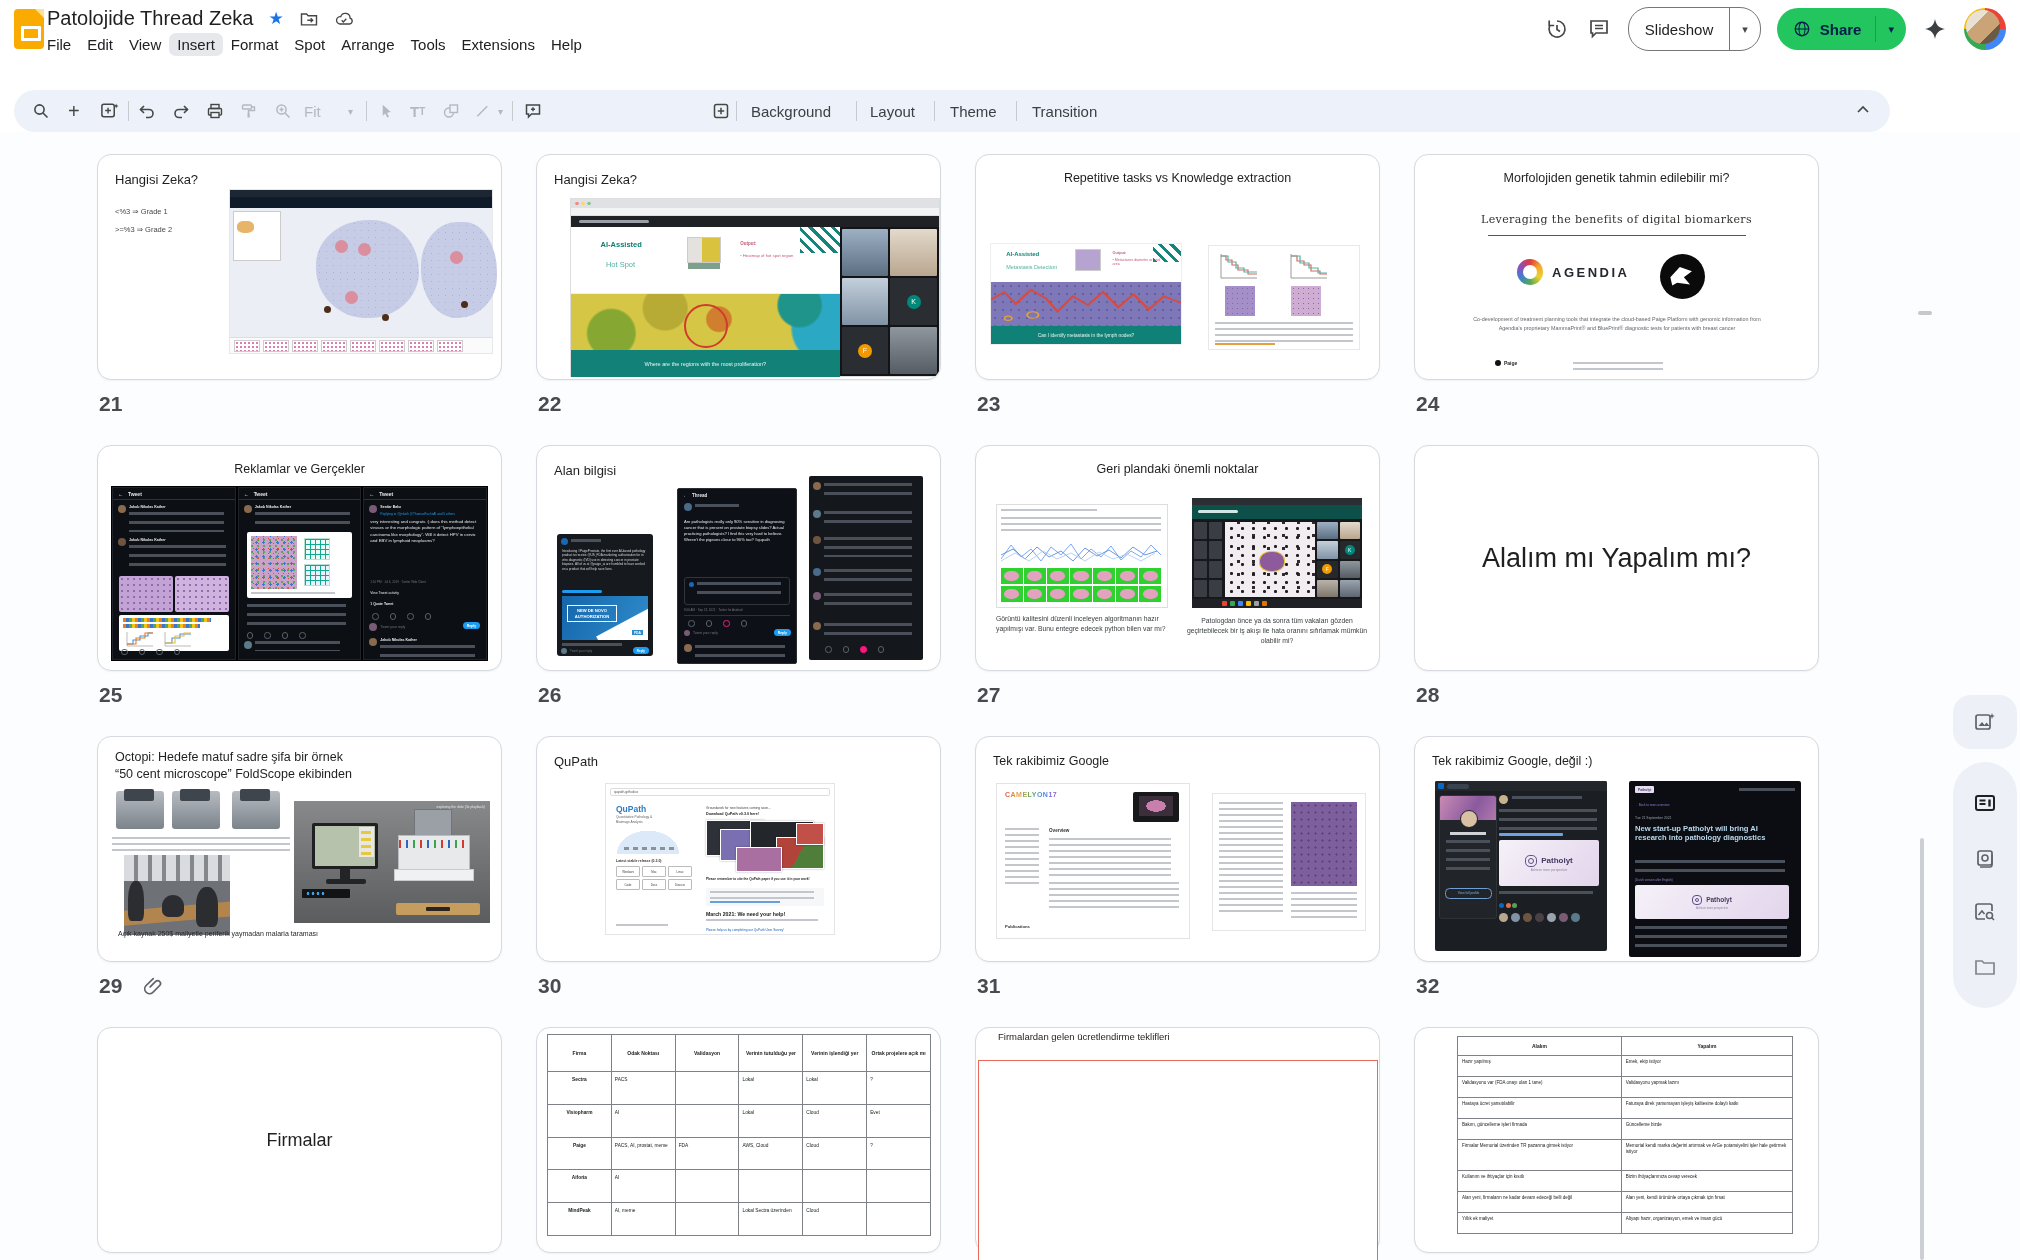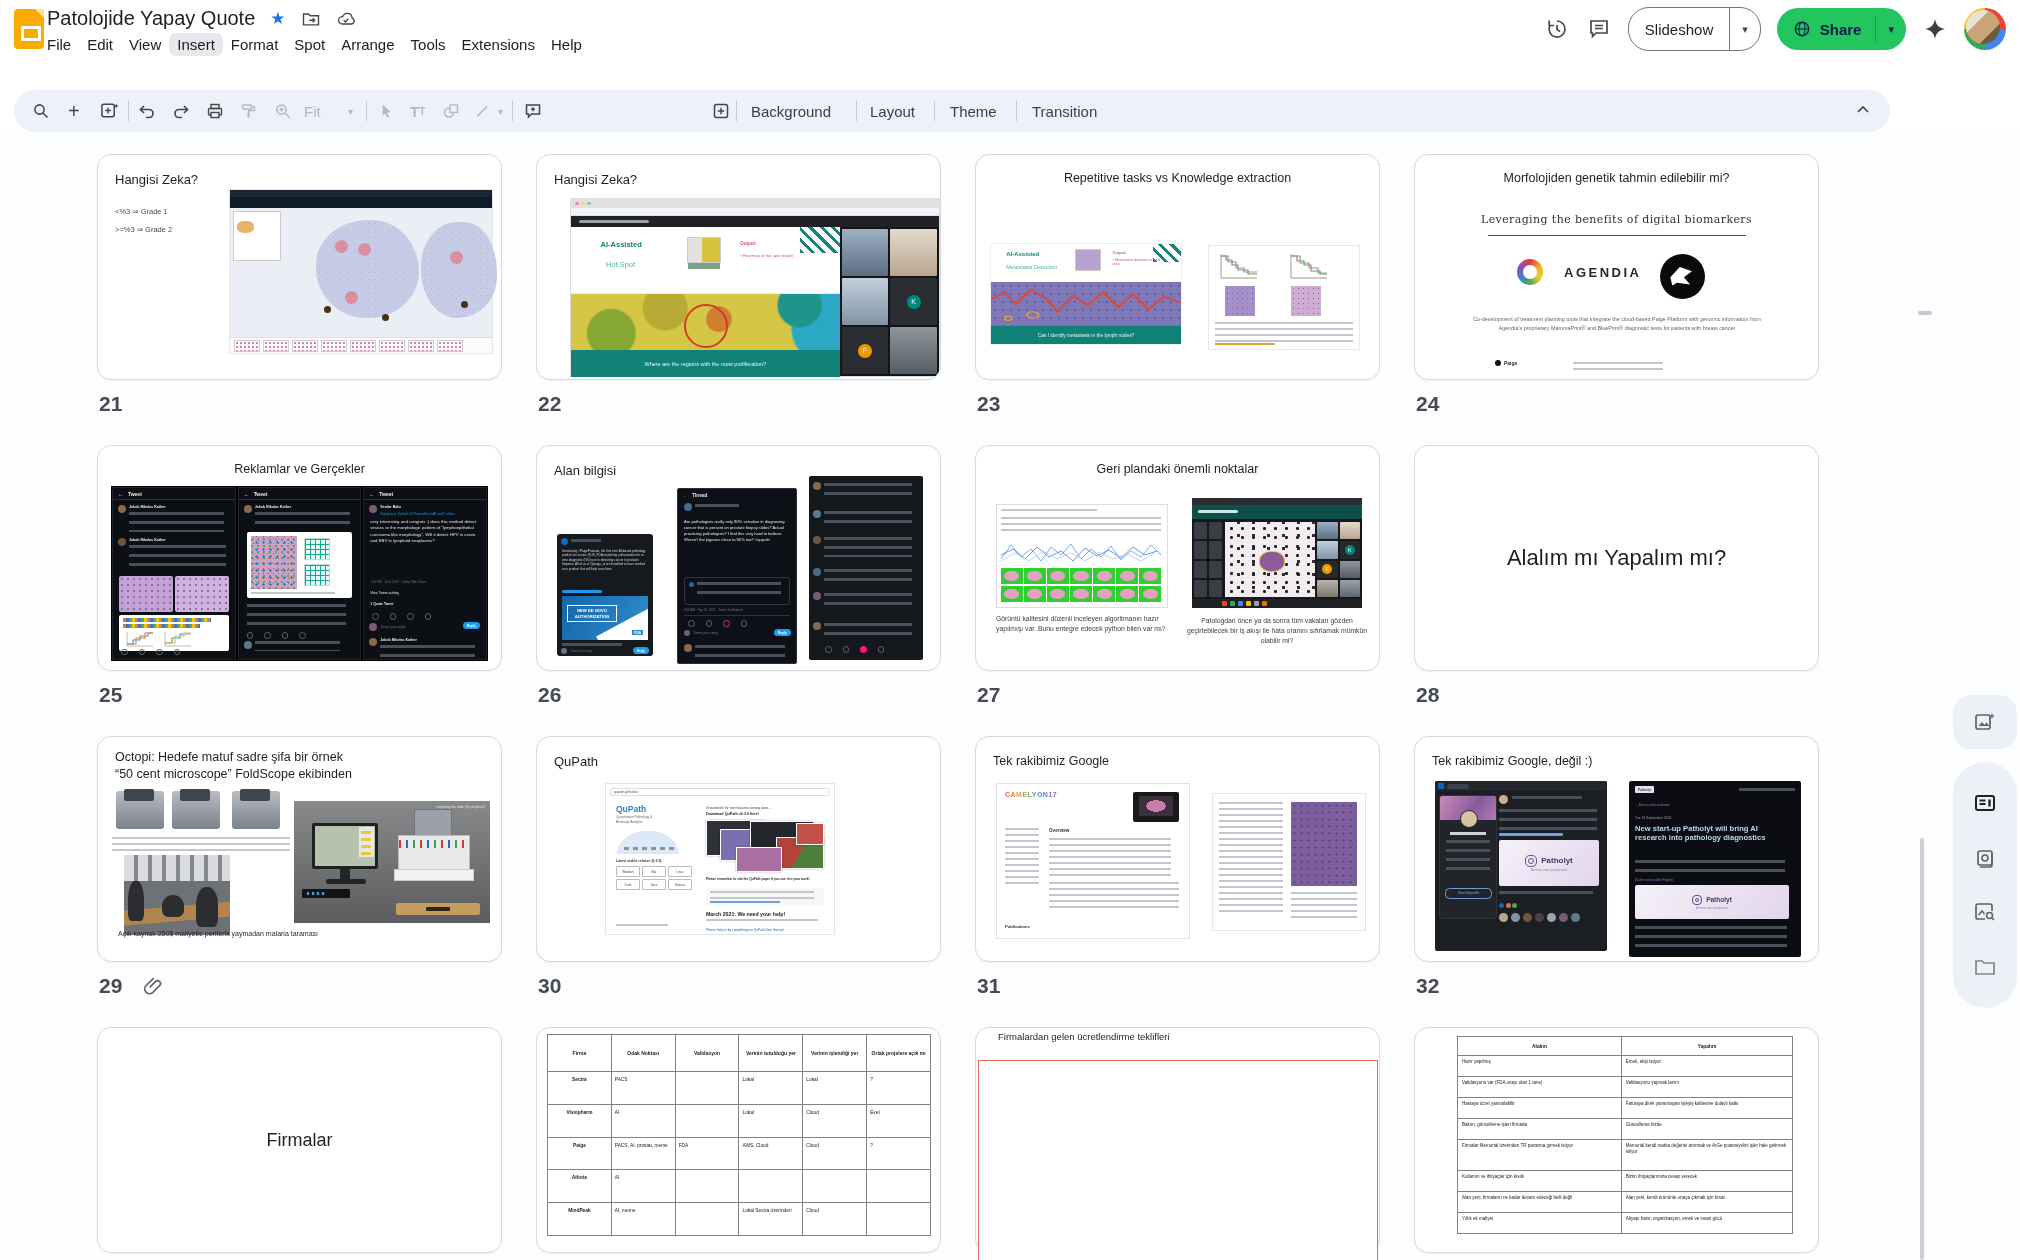--- a/index.html
+++ b/index.html
@@ -115,21 +115,21 @@
   .s23white{height:38%;position:relative;background:#fff}
   .s23purp{height:44%;position:relative;background:#7f78b8;background-image:radial-gradient(#665ea2 18%,transparent 19%);background-size:8px 8px}
   .s23band{height:18%;background:#0f8177;color:#e8f4f2;font-size:4.8px;display:flex;align-items:center;justify-content:center}
   .sqsvg{position:absolute;inset:0;width:100%;height:100%}
   .s23r{position:absolute;left:232px;top:90px;width:150px;height:103px;border:.5px solid #e8e8ea;background:#fff}
   .hsq{position:absolute;width:30px;height:30px;background-image:radial-gradient(#7c6aa0 20%,transparent 21%);background-size:5px 5px}
 
   
   .s24sub{position:absolute;left:0;top:58px;width:100%;text-align:center;font-family:"DejaVu Serif","Liberation Serif",serif;font-size:11px;color:#33312e;letter-spacing:.4px}
   .s24rule{position:absolute;left:73px;top:80px;width:258px;height:1px;background:#5a5752}
-  .aggrp{position:absolute;left:102px;top:104px;display:flex;align-items:center;gap:21px}
+  .aggrp{position:absolute;left:102px;top:104px;display:flex;align-items:center;gap:9px}
   .agicon{width:26px;height:26px;border-radius:50%;background:conic-gradient(#e23b3b,#f4a92c,#ead32b,#52a85a,#3f7fd1,#8e4fb8,#e23b3b);position:relative}
   .agicon:after{content:"";position:absolute;inset:6px;background:#fff;border-radius:50%}
   .agtext{font-size:13px;font-weight:bold;letter-spacing:2.5px;color:#23272f}
   .paigec{position:absolute;left:245px;top:99px;width:45px;height:45px;background:#0a0a0a;border-radius:50%}
   .paigec:after{content:"";position:absolute;left:9px;top:10px;width:27px;height:24px;background:#fff;clip-path:polygon(5% 55%,40% 12%,85% 30%,55% 55%,78% 85%,30% 78%,12% 90%)}
   .s24body{position:absolute;left:56px;top:160px;width:292px;text-align:center;font-size:5.4px;line-height:1.75;color:#63666c}
   .s24foot{position:absolute;left:80px;top:205px;font-size:5px;font-weight:bold;color:#26282b;display:flex;align-items:center;gap:3px}
   .s24foot:before{content:"";width:6px;height:6px;border-radius:50%;background:#111}
 
   
@@ -289,21 +289,21 @@
   .sb-thumb{position:absolute;left:1920px;top:838px;width:4px;height:422px;background:#ccd0d5;border-radius:2px;cursor:pointer}
   .mini-dash{position:absolute;left:1918px;top:311px;width:14px;height:4px;background:#c5c8cc;border-radius:2px}
 </style>
 </head>
 <body>
 
 <div class="hdr">
   <div class="logo"></div>
   <div class="titleblock">
     <div class="trow">
-      <span class="doctitle">Patolojide Yapay Quote</span>
+      <span class="doctitle">Patolojide Thread Zeka</span>
       <span class="star">★</span>
       <span class="hico">
         <svg viewBox="0 0 24 24" width="20" height="20">
             <path d="M3 6h6l2 2h10v11H3z" fill="none" stroke="#444746" stroke-width="1.7"></path>
             <path d="M10 13.5h6M14 11l2.5 2.5L14 16" fill="none" stroke="#444746" stroke-width="1.6"></path>
           </svg>
       </span>
       <span class="hico">
         <svg viewBox="0 0 24 24" width="20" height="20">
             <path d="M7 18a4.3 4.3 0 1 1 1-8.8A5.8 5.8 0 0 1 19.3 11a3.6 3.6 0 0 1-.6 7z" fill="none" stroke="#444746" stroke-width="1.6"></path>
@@ -845,21 +845,21 @@
       </div>
       <div class="cap27b">Patologdan önce ya da sonra tüm vakaları gözden geçirtebilecek bir iş akışı ile hata oranını sıfırlamak mümkün olabilir mi?</div>
     </div>
     <div class="num">
         <span>27</span>
       </div>
   </div>
 
   <div class="cell">
     <div class="card">
-      <div class="bigc" style="font-size:22px">Alalım mı Yapalım mı?</div>
+      <div class="bigc" style="font-size:27px">Alalım mı Yapalım mı?</div>
     </div>
     <div class="num">
         <span>28</span>
       </div>
   </div>
 
   <div class="cell">
     <div class="card">
       <div class="st" style="left:17px;top:13px;font-size:12.5px">Octopi: Hedefe matuf sadre şifa bir örnek</div>
       <div class="st" style="left:17px;top:30px;font-size:12.5px">“50 cent microscope” FoldScope ekibinden</div>

